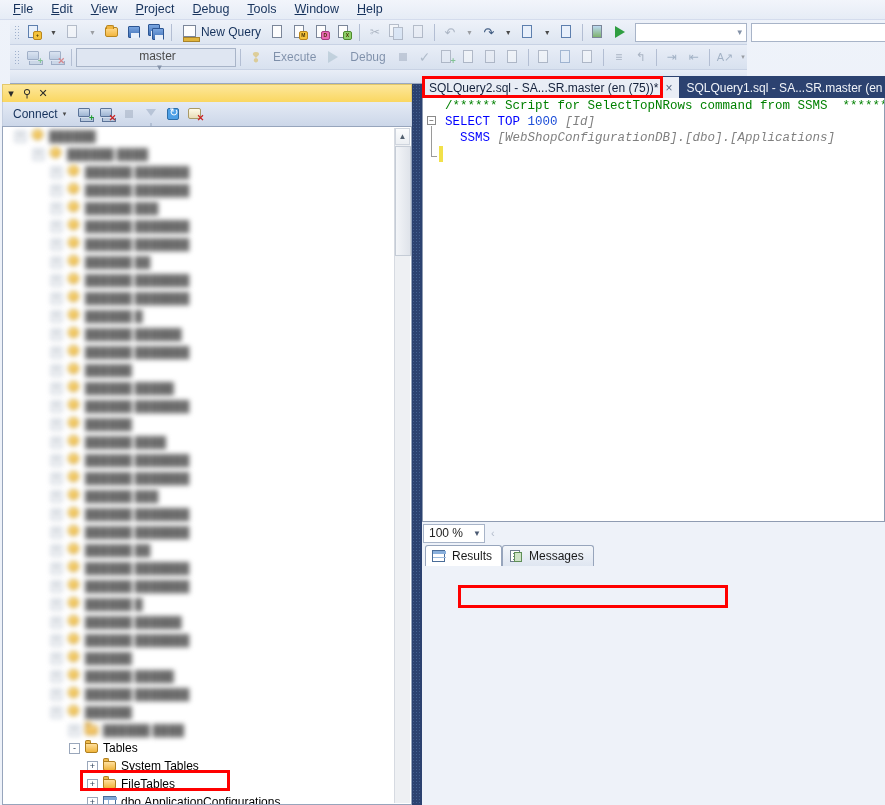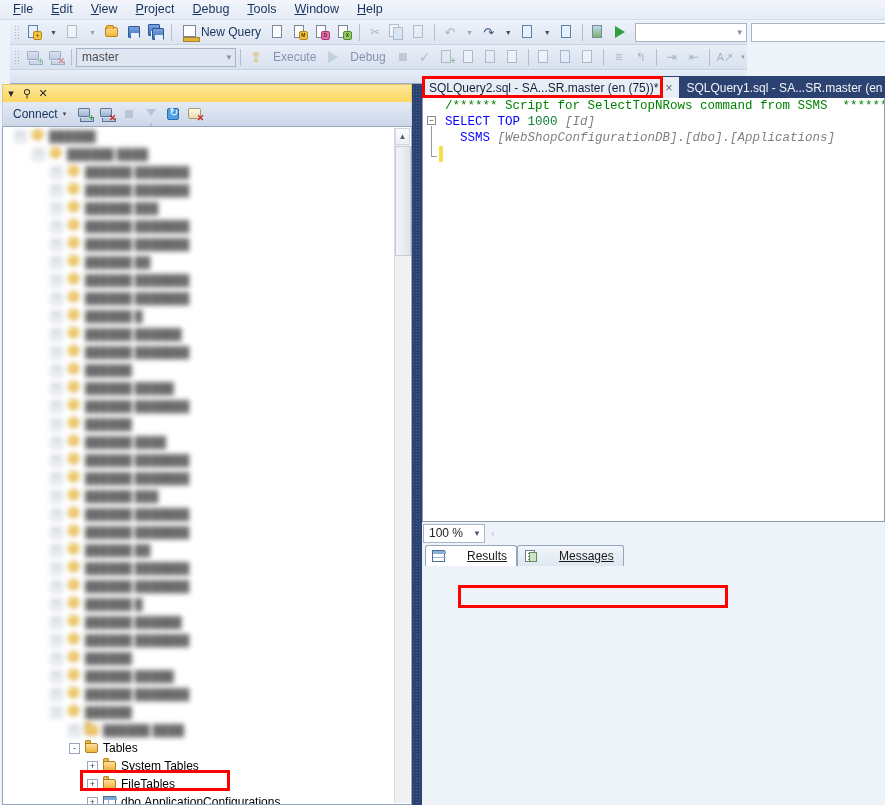--- a/index.html
+++ b/index.html
@@ -97,21 +97,21 @@
   .chk{color:#7d8ea0;font-size:14px;line-height:14px;}
   .bang{color:#d8b13a;font-size:13px;font-weight:bold;line-height:13px;}
   .newq{position:absolute;left:1px;top:1px;width:13px;height:12px;background:#fdfdfd;border:1px solid #7b8699;}
   .newq:after{content:'';position:absolute;left:-1px;top:11px;width:15px;height:3px;background:#e0b43c;border:1px solid #a8832a;}
   .cut{color:#6d7a8c;font-size:12px;}
   .tb-combo {
     height: 19px; border: 1px solid #a8b4c8; background: #fff;
     display: inline-flex; align-items: center; justify-content: space-between;
     font-size: 12px; color: #3a3a3a; padding: 0 2px 0 5px; flex: 0 0 auto;
   }
-  .tb-combo.gray { background:#dfe6f2; color:#4b4b4b;}
+  .tb-combo.gray { background:#dfe6f2; color:#4b4b4b;flex-direction:column;}
   .tb-combo .cb-caret { color:#8492a8; font-size:8px; padding-left:4px;}
 
   
   #objexp {
     position: absolute; left: 0; top: 84px; width: 412px; height: 721px;
     background: #eef2f9;
     border-right: 0;
   }
   #oe-title {
     position: absolute; left: 2px; top: 0; width: 410px; height: 18px;
@@ -202,21 +202,21 @@
     font-size: 12.5px;
   }
   #ed-gutter-change { position:absolute; left:16px; top:0; width:4px; bottom:0; }
   .chg { position:absolute; left:0; width:4px; height:16px; background:#f2e14a; }
   .codeline {
     position: relative; height: 16px; line-height: 16px;
     padding-left: 22px; white-space: pre;
   }
   .k-comment { color: #008000; }
   .k-key { color: #0000ff; }
-  .k-num { color: #15803d; }
+  .k-num { color: #1d4ed8; }
   .k-brk { color: #808080; font-style: italic; }
   .k-plain { color: #000000; }
   .outline-box {
     position:absolute; left: 4px; width:9px; height:9px;
     border:1px solid #8a8a8a; background:#fff; color:#3a3a3a;
     font-size:8px; line-height:7px; text-align:center;
     font-family:"Liberation Sans",sans-serif;
   }
   .outline-line { position:absolute; left:8px; width:1px; background:#9a9a9a; }
   .outline-foot { position:absolute; left:8px; width:6px; height:1px; background:#9a9a9a; }
@@ -235,27 +235,26 @@
   }
   #zoomcombo .zc { color: #4a5a72; font-size: 8px; }
   #res-top .lt { color: #b4bdcc; font-size: 11px; padding-left: 6px; }
 
   #resultpane {
     position: absolute; left: 422px; top: 544px; width: 463px; height: 261px;
     background: #eef2f9;
   }
   #restabs { position: absolute; left: 3px; top: 0; height: 22px; display: flex; align-items: flex-end; }
   .rtab {
-    height: 21px; display: flex; align-items: center; gap: 21px;
+    height: 21px; display: flex; align-items: center; gap: 6px;
     padding: 0 9px 0 6px; font-size: 12px; color: #1a1a1a;
     border: 1px solid #97a5bc; border-bottom: none;
     border-radius: 3px 3px 0 0;
     background: linear-gradient(#fbfcfe, #e6ebf4);
     cursor: default;
-    text-decoration: underline;
   }
   .rtab.active { background: #ffffff; }
   .rtab.inactive { background: linear-gradient(#f3f6fa,#dfe6f1); }
   .ric { width:14px;height:13px;position:relative;display:inline-block;}
   .ric.grid .g{position:absolute;left:0;top:0;width:13px;height:12px;background:#fff;border:1px solid #4a6d99;}
   .ric.grid .g:before{content:'';position:absolute;left:0;top:0;width:13px;height:3px;background:#8ab0dc;}
   .ric.grid .g:after{content:'';position:absolute;left:0;top:6px;width:13px;height:1px;background:#9fbcdd;}
   .ric.msg .m{position:absolute;left:1px;top:0;width:10px;height:12px;background:#fff;border:1px solid #6f7c90;}
   .ric.msg .m:after{content:'';position:absolute;left:2px;top:2px;width:6px;height:1px;background:#6f7c90;box-shadow:0 3px 0 #6f7c90,0 6px 0 #6f7c90;}
   .ric.msg .mg{position:absolute;left:5px;top:2px;width:8px;height:10px;background:#cfe3c8;border:1px solid #5f8f57;}

